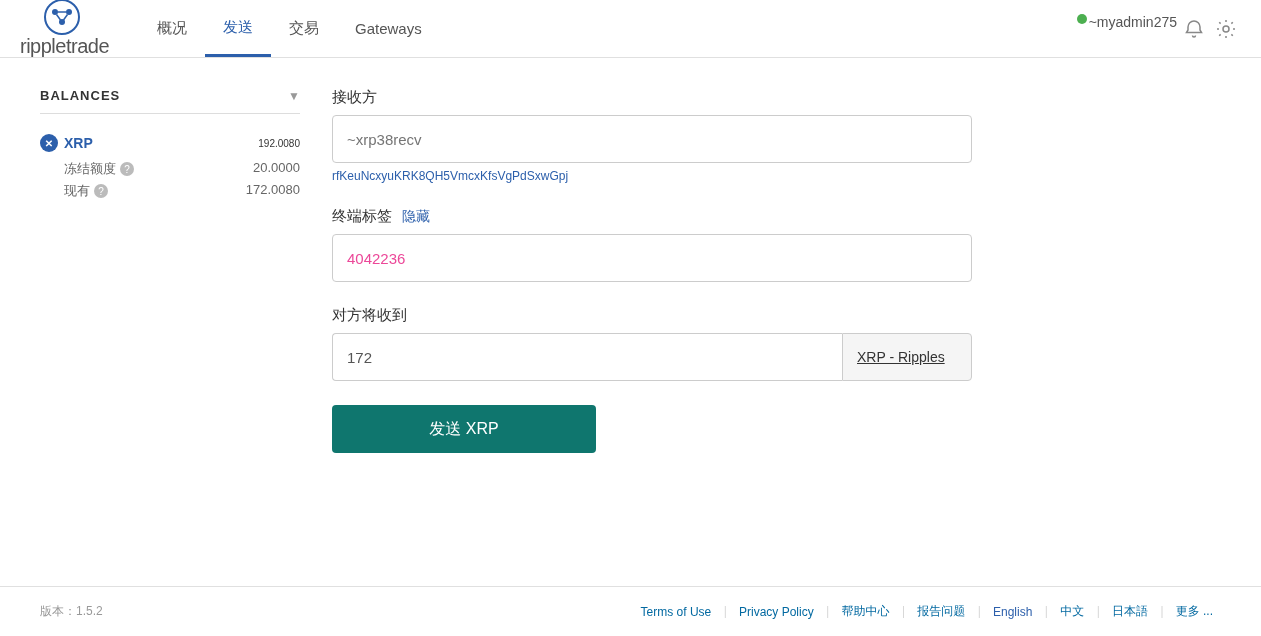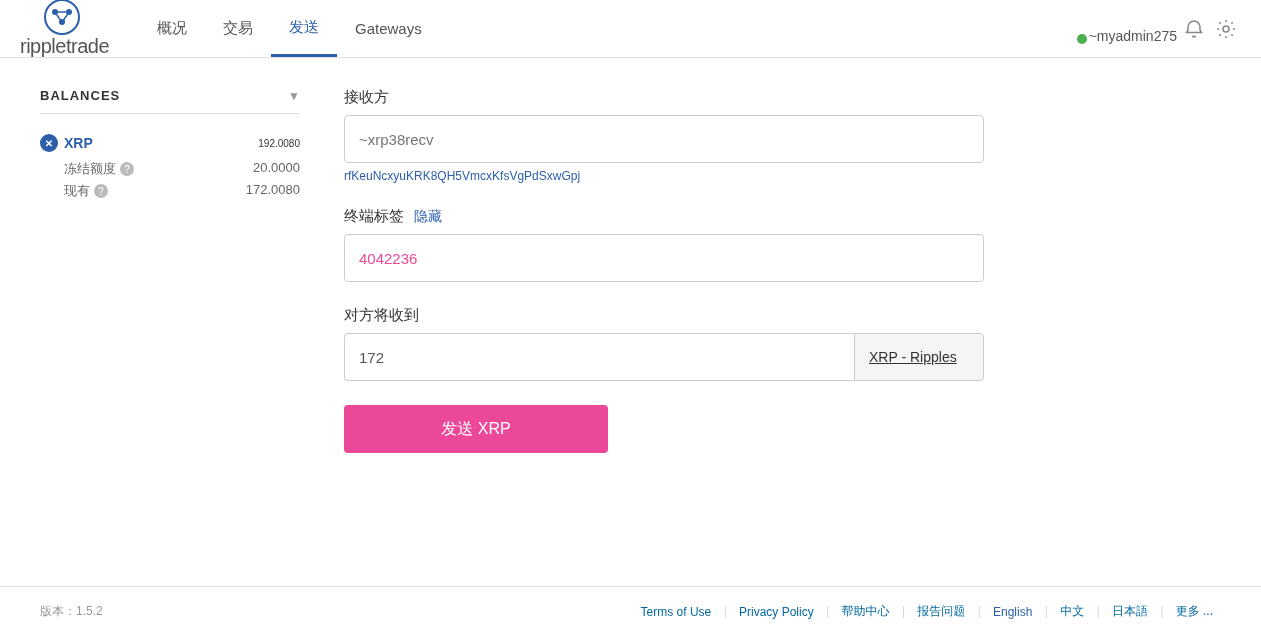--- a/index.html
+++ b/index.html
@@ -47,21 +47,21 @@
       cursor: pointer;
       text-decoration: none;
       position: relative;
     }
     .nav-item.active {
       color: #2c5fab;
       border-bottom: 3px solid #2c5fab;
     }
     .nav-right {
       display: flex;
-      align-items: flex-end;
+      align-items: flex-start;
       gap: 2px;
     }
     .status-dot {
       width: 10px;
       height: 10px;
       border-radius: 50%;
       background: #4caf50;
       display: inline-block;
     }
     .username {
@@ -77,21 +77,21 @@
       cursor: pointer;
       color: #777;
       font-size: 18px;
     }
 
     
     .main-content {
       display: flex;
       min-height: calc(636px - 58px - 50px);
       padding: 30px 40px;
-      gap: 44px;
+      gap: 32px;
     }
 
     
     .sidebar {
       width: 260px;
       flex-shrink: 0;
     }
     .sidebar-header {
       display: flex;
       align-items: center;
@@ -240,21 +240,21 @@
       display: flex;
       align-items: center;
       text-decoration: underline;
     }
     .send-button {
       display: flex;
       align-items: center;
       justify-content: center;
       width: 264px;
       height: 48px;
-      background: #ec4899;
+      background: #0f766e;
       color: white;
       border: none;
       border-radius: 4px;
       font-size: 16px;
       cursor: pointer;
       margin-top: 24px;
     }
 
     
     .footer {
@@ -299,22 +299,22 @@
       <line x1="12.5" y1="15.5" x2="16.5" y2="21" stroke="#2c5fab" stroke-width="1.5"></line>
       <line x1="23.5" y1="15.5" x2="19.5" y2="21" stroke="#2c5fab" stroke-width="1.5"></line>
     </svg>
     <span class="logo-text">
       <span>ripple</span><span>trade</span>
     </span>
   </div>
 
   <div class="nav-links">
     <a class="nav-item">概况</a>
+    <a class="nav-item active">发送</a>
     <a class="nav-item">交易</a>
-    <a class="nav-item active">发送</a>
     <a class="nav-item">Gateways</a>
   </div>
 
   <div class="nav-right">
     <span class="status-dot"></span>
     <span class="username">~myadmin275</span>
     <div class="nav-icon-btn">
       <svg width="20" height="20" viewBox="0 0 20 20" fill="none" xmlns="http://www.w3.org/2000/svg">
         <path d="M10 2a6 6 0 00-6 6v3l-1.5 2.5h15L16 11V8a6 6 0 00-6-6z" stroke="#888" stroke-width="1.5" fill="none"></path>
         <path d="M8.5 16.5a1.5 1.5 0 003 0" stroke="#888" stroke-width="1.5" fill="none"></path>

